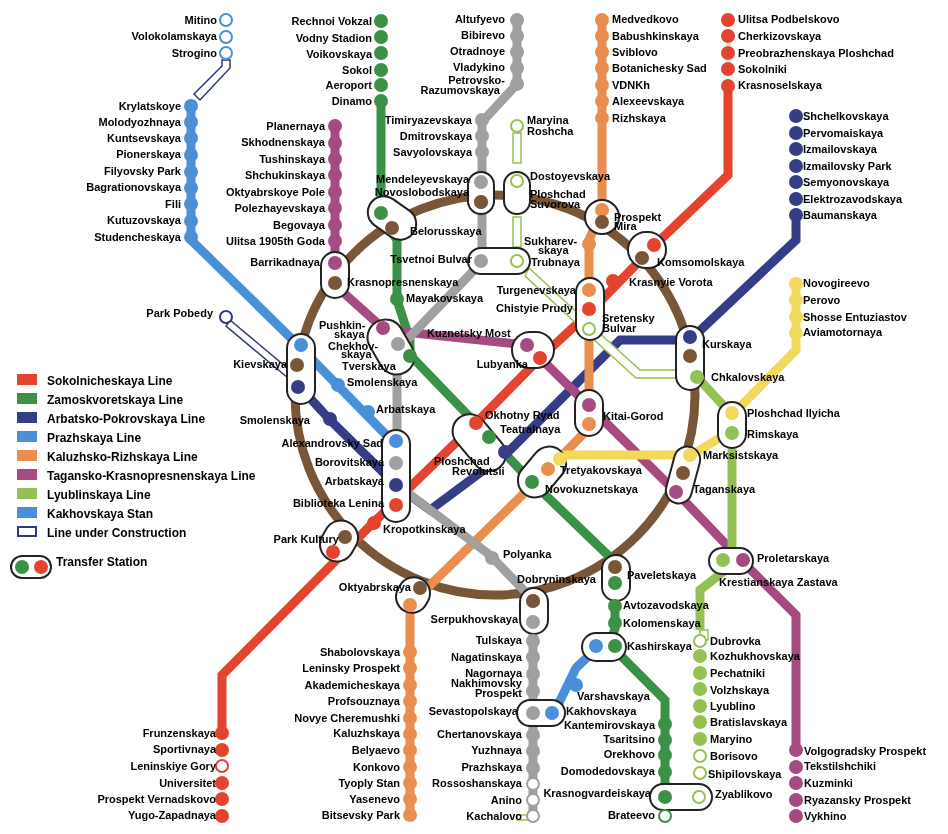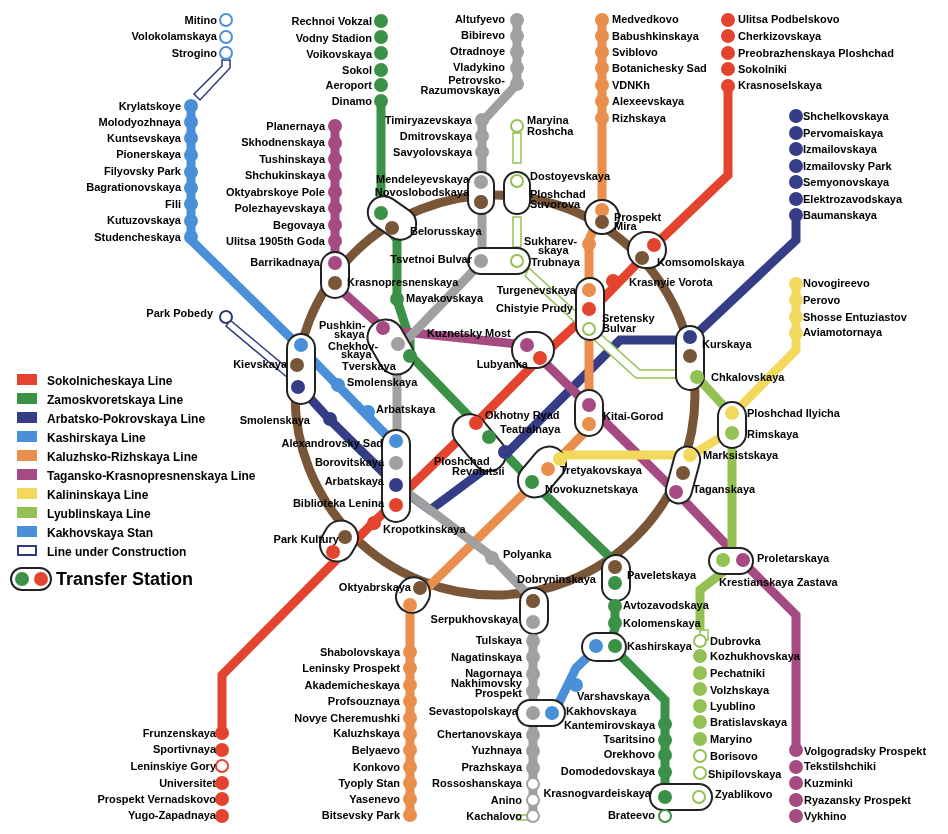--- a/index.html
+++ b/index.html
@@ -3,21 +3,21 @@
 <meta charset="utf-8">
 <style>
   html, body { margin:0; padding:0; background:#ffffff; }
   body { width:948px; height:834px; position:relative; overflow:hidden; font-family:"Liberation Sans", sans-serif; }
   #map { position:absolute; left:0; top:0; width:948px; height:834px; }
   .lbl { font-family:"Liberation Sans", sans-serif; font-weight:bold; font-size:11px; fill:#000; }
   .legend { position:absolute; left:10px; top:374px; }
   .legend-item { display:flex; align-items:flex-start; height:19px; font-family:"Liberation Sans", sans-serif; font-weight:bold; font-size:12px; color:#000;margin-left:7px; }
   .legend-swatch { width:20px; height:11px; margin-right:10px; }
   .legend-swatch.outline { background:#fff; border:2px solid #2e3a7a; width:16px; height:7px; }
-  .legend-transfer { display:flex; align-items:center; height:26px; margin-top:2px; font-family:"Liberation Sans", sans-serif; font-weight:bold; font-size:18px; }
+  .legend-transfer { display:flex; align-items:flex-start; height:26px; margin-top:10px; font-family:"Liberation Sans", sans-serif; font-weight:bold; font-size:12px; }
   .tr-pill { width:38px; height:20px; border:2px solid #222; border-radius:12px; display:flex; align-items:center; justify-content:space-around; background:#fff; margin-right:4px; }
   .tr-dot { width:14px; height:14px; border-radius:50%; }
 </style>
 </head>
 <body>
 
 <svg id="map" viewBox="0 0 948 834" xmlns="http://www.w3.org/2000/svg">
 
   <g>
     <ellipse cx="495" cy="395" rx="200" ry="200" fill="none" stroke="#7a5638" stroke-width="9"></ellipse>
@@ -474,33 +474,29 @@
       <div class="legend-item">
         <span class="legend-swatch" style="background: rgb(59, 145, 70);"></span>
         <span>Zamoskvoretskaya Line</span>
       </div>
       <div class="legend-item">
         <span class="legend-swatch" style="background: rgb(53, 61, 134);"></span>
         <span>Arbatsko-Pokrovskaya Line</span>
       </div>
       <div class="legend-item">
         <span class="legend-swatch" style="background: rgb(74, 144, 217);"></span>
-        <span>Kashirskaya Line</span>
+        <span>Prazhskaya Line</span>
       </div>
       <div class="legend-item">
         <span class="legend-swatch" style="background: rgb(234, 142, 78);"></span>
         <span>Kaluzhsko-Rizhskaya Line</span>
       </div>
       <div class="legend-item">
         <span class="legend-swatch" style="background: rgb(166, 74, 130);"></span>
         <span>Tagansko-Krasnopresnenskaya Line</span>
-      </div>
-      <div class="legend-item">
-        <span class="legend-swatch" style="background: rgb(242, 217, 92);"></span>
-        <span>Kalininskaya Line</span>
       </div>
       <div class="legend-item">
         <span class="legend-swatch" style="background: rgb(148, 193, 83);"></span>
         <span>Lyublinskaya Line</span>
       </div>
       <div class="legend-item">
         <span class="legend-swatch" style="background: rgb(74, 144, 217);"></span>
         <span>Kakhovskaya Stan</span>
       </div>
     </div>

